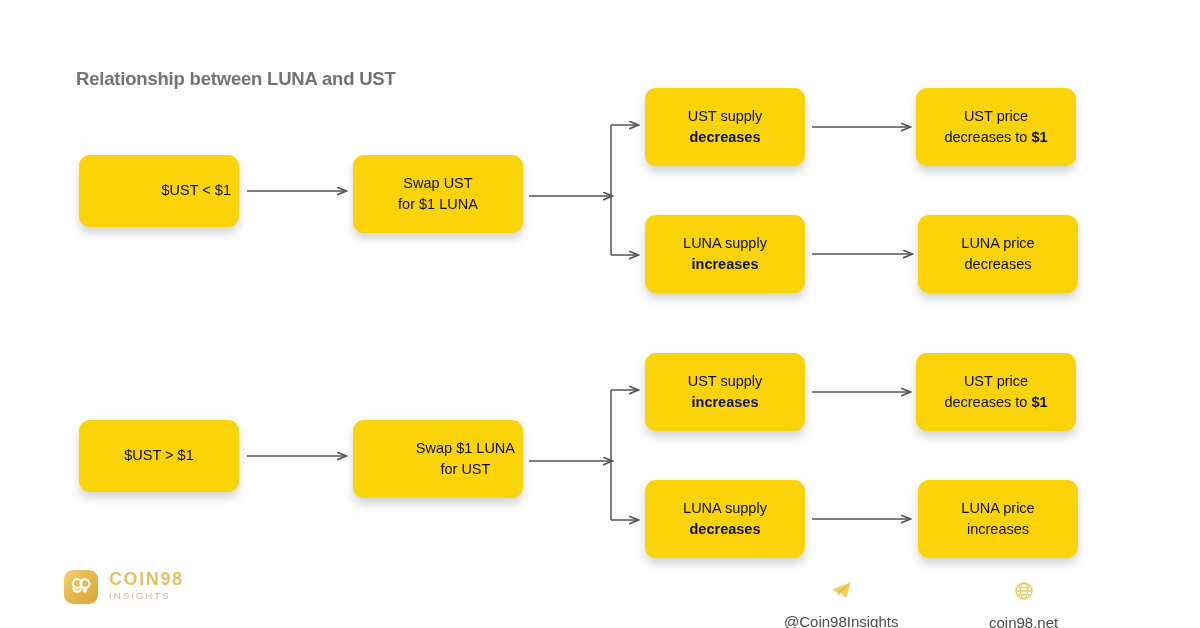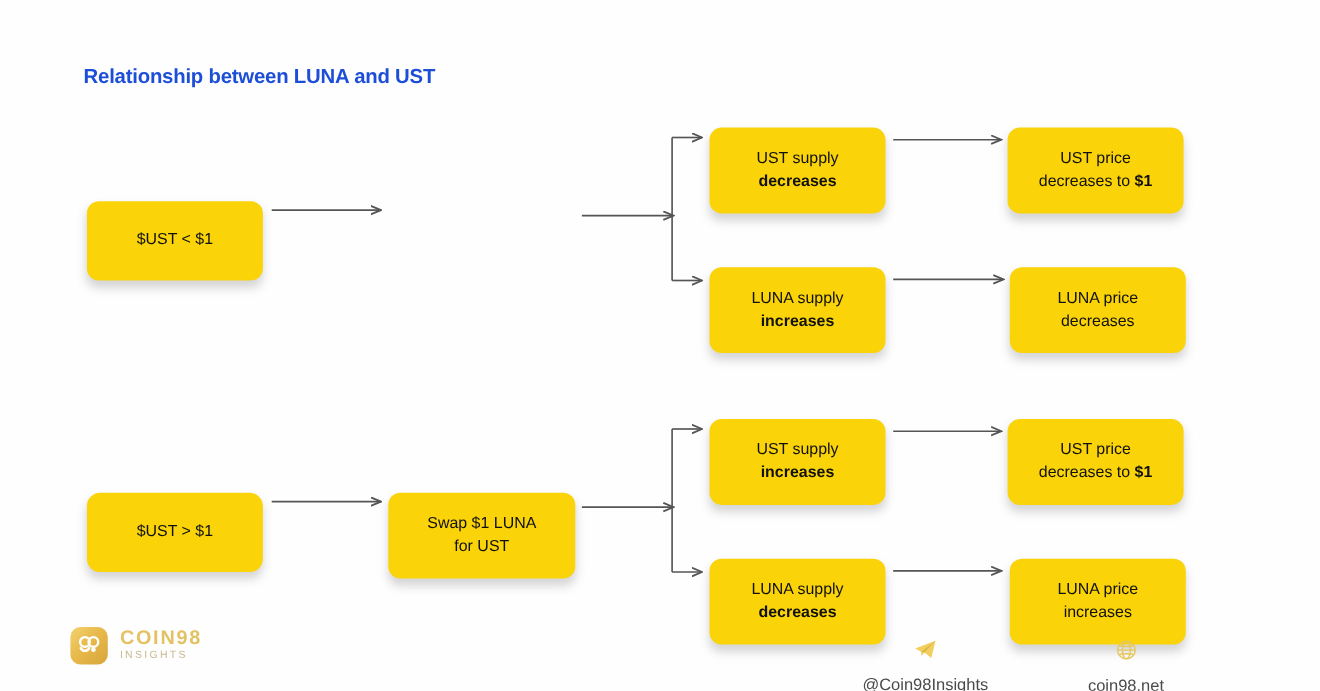--- a/index.html
+++ b/index.html
@@ -17,44 +17,43 @@
     position: relative;
     width: 1200px;
     height: 628px;
     background: #fefefe;
   }
 
   
   #page-title {
     position: absolute;
     left: 76px;
-    top: 58px;
+    top: 68px;
     font-size: 18.5px;
     font-weight: bold;
-    color: #1d4ed8;
+    color: #737373;
     letter-spacing: -0.2px;
     white-space: nowrap;
   }
 
   
   .node {
     position: absolute;
     background: #fad308;
     border-radius: 11px;
     box-shadow: 0 6px 9px rgba(120,120,120,0.30);
     display: flex;
     align-items: center;
     justify-content: center;
     text-align: center;
     color: #111111;
     font-size: 14.5px;
     line-height: 1.45;
     box-sizing: border-box;
     padding: 4px 8px;
-    margin-top: 28px;
   }
   .node .ln { display: block; white-space: nowrap; }
   .node .b  { font-weight: bold; }
 
   
   #wires {
     position: absolute;
     left: 0; top: 0;
     width: 1200px;
     height: 628px;
@@ -137,26 +136,32 @@
       <line x1="247" y1="456" x2="346" y2="456" marker-end="url(#ah)"></line>
       <line x1="529" y1="461" x2="612" y2="461" marker-end="url(#ah)"></line>
       <path d="M611,390 L611,520" stroke-width="1.5"></path>
       <line x1="611" y1="390" x2="638" y2="390" marker-end="url(#ah)"></line>
       <line x1="611" y1="520" x2="638" y2="520" marker-end="url(#ah)"></line>
       <line x1="812" y1="392" x2="910" y2="392" marker-end="url(#ah)"></line>
       <line x1="812" y1="519" x2="910" y2="519" marker-end="url(#ah)"></line>
     </g>
   </svg>
 
-  <div class="node" style="left:79px; top:155px; width:160px; height:72px;">
+  <div class="node" style="left:79px; top:155px; width:160px; height:72px;justify-content:flex-end;">
     <span>
         <span class="ln">$UST &lt; $1</span>
       </span>
   </div>
 
+  <div class="node" style="left:353px; top:155px; width:170px; height:78px;">
+    <span>
+      <span class="ln">Swap UST</span>
+      <span class="ln">for $1 LUNA</span>
+    </span>
+  </div>
 
   <div class="node" style="left:645px; top:88px; width:160px; height:78px;">
     <span>
       <span class="ln">UST supply</span>
       <span class="ln b">decreases</span>
     </span>
   </div>
 
   <div class="node" style="left:916px; top:88px; width:160px; height:78px;">
     <span>
@@ -172,27 +177,27 @@
     </span>
   </div>
 
   <div class="node" style="left:918px; top:215px; width:160px; height:78px;">
     <span>
       <span class="ln">LUNA price</span>
       <span class="ln">decreases</span>
     </span>
   </div>
 
-  <div class="node" style="left:79px; top:420px; width:160px; height:72px;border-radius:12px;">
+  <div class="node" style="left:79px; top:420px; width:160px; height:72px;">
     <span>
         <span class="ln">$UST &gt; $1</span>
       </span>
   </div>
 
-  <div class="node" style="left:353px; top:420px; width:170px; height:78px;">
+  <div class="node" style="left:353px; top:420px; width:170px; height:78px;justify-content:flex-end;">
     <span>
       <span class="ln">Swap $1 LUNA</span>
       <span class="ln">for UST</span>
     </span>
   </div>
 
   <div class="node" style="left:645px; top:353px; width:160px; height:78px;">
     <span>
       <span class="ln">UST supply</span>
       <span class="ln b">increases</span>

